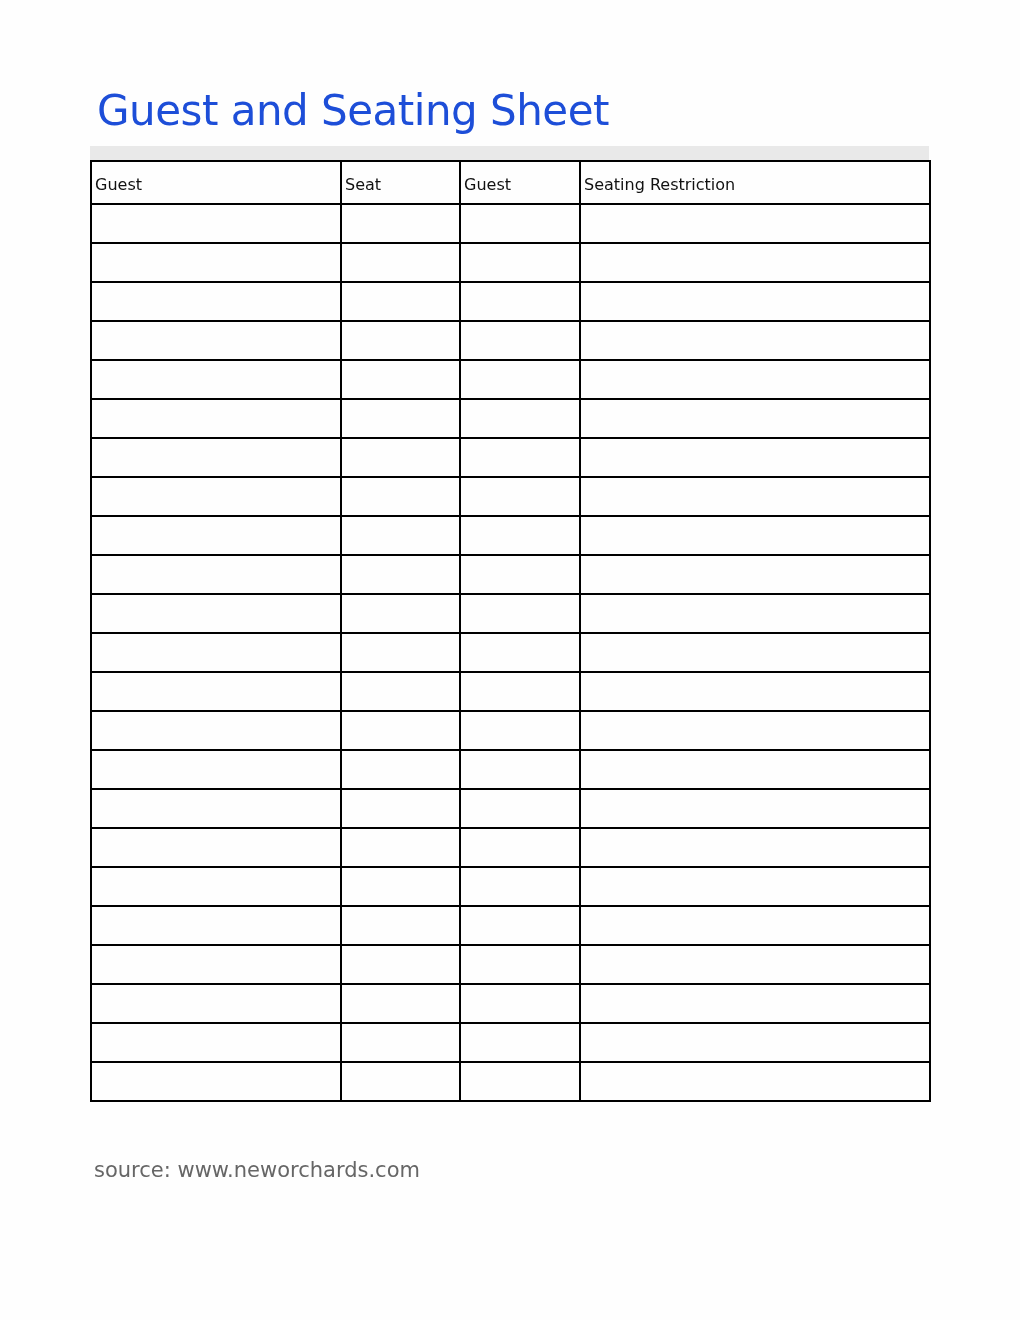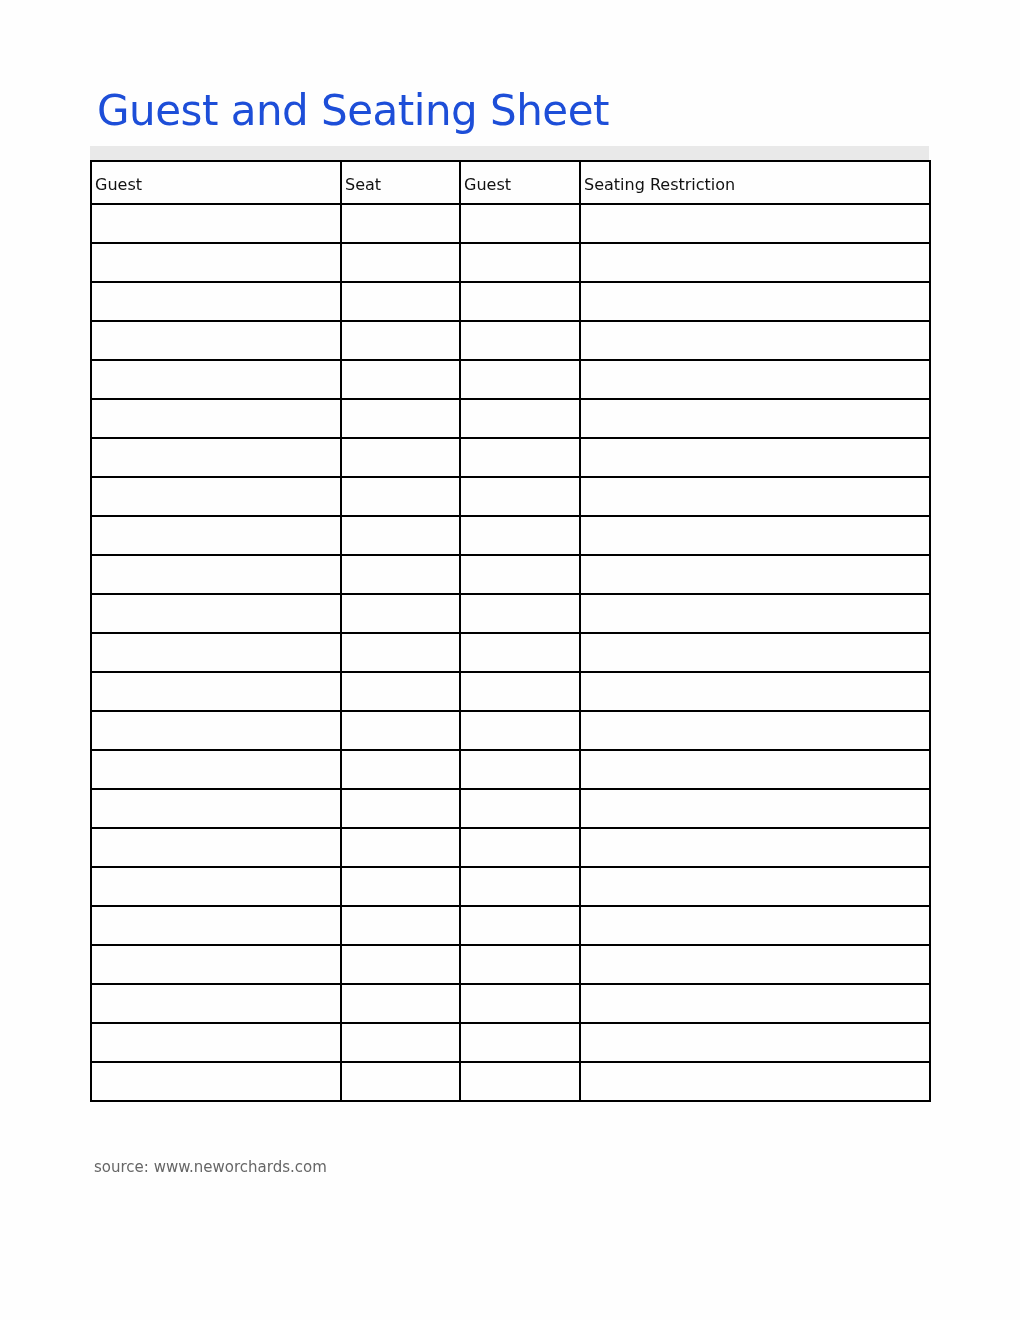--- a/index.html
+++ b/index.html
@@ -2,21 +2,21 @@
 <html><head>
 <meta charset="utf-8">
 <style>
   html, body { margin: 0; padding: 0; }
   body { width: 1020px; height: 1320px; background: #fefefe; position: relative; font-family: "Liberation Sans", sans-serif; overflow: hidden; }
   .title { position: absolute; left: 97px; top: 86px; font-size: 42px; color: #1d4ed8; font-family: "DejaVu Sans", sans-serif; letter-spacing: -0.5px; }
   .band { position: absolute; left: 90px; top: 146px; width: 839px; height: 14px; background: #e9e9e9; }
   table { position: absolute; left: 90px; top: 160px; border-collapse: collapse; table-layout: fixed; width: 839px; }
   td { border: 2px solid #000; height: 37px; padding: 0 0 0 3px; font-size: 16px; color: #111; vertical-align: middle; font-family: "DejaVu Sans", sans-serif; }
   tr.hdr td { padding-top: 4px; }
-  .src { position: absolute; left: 94px; top: 1158px; font-size: 15px; color: #666; font-family: "DejaVu Sans", sans-serif; }
+  .src { position: absolute; left: 94px; top: 1158px; font-size: 21px; color: #666; font-family: "DejaVu Sans", sans-serif; }
 </style>
 </head>
 <body>
 
 <div class="title">Guest and Seating Sheet</div>
 <div class="band"></div>
 
 <table>
   <colgroup>
     <col style="width:250px">

